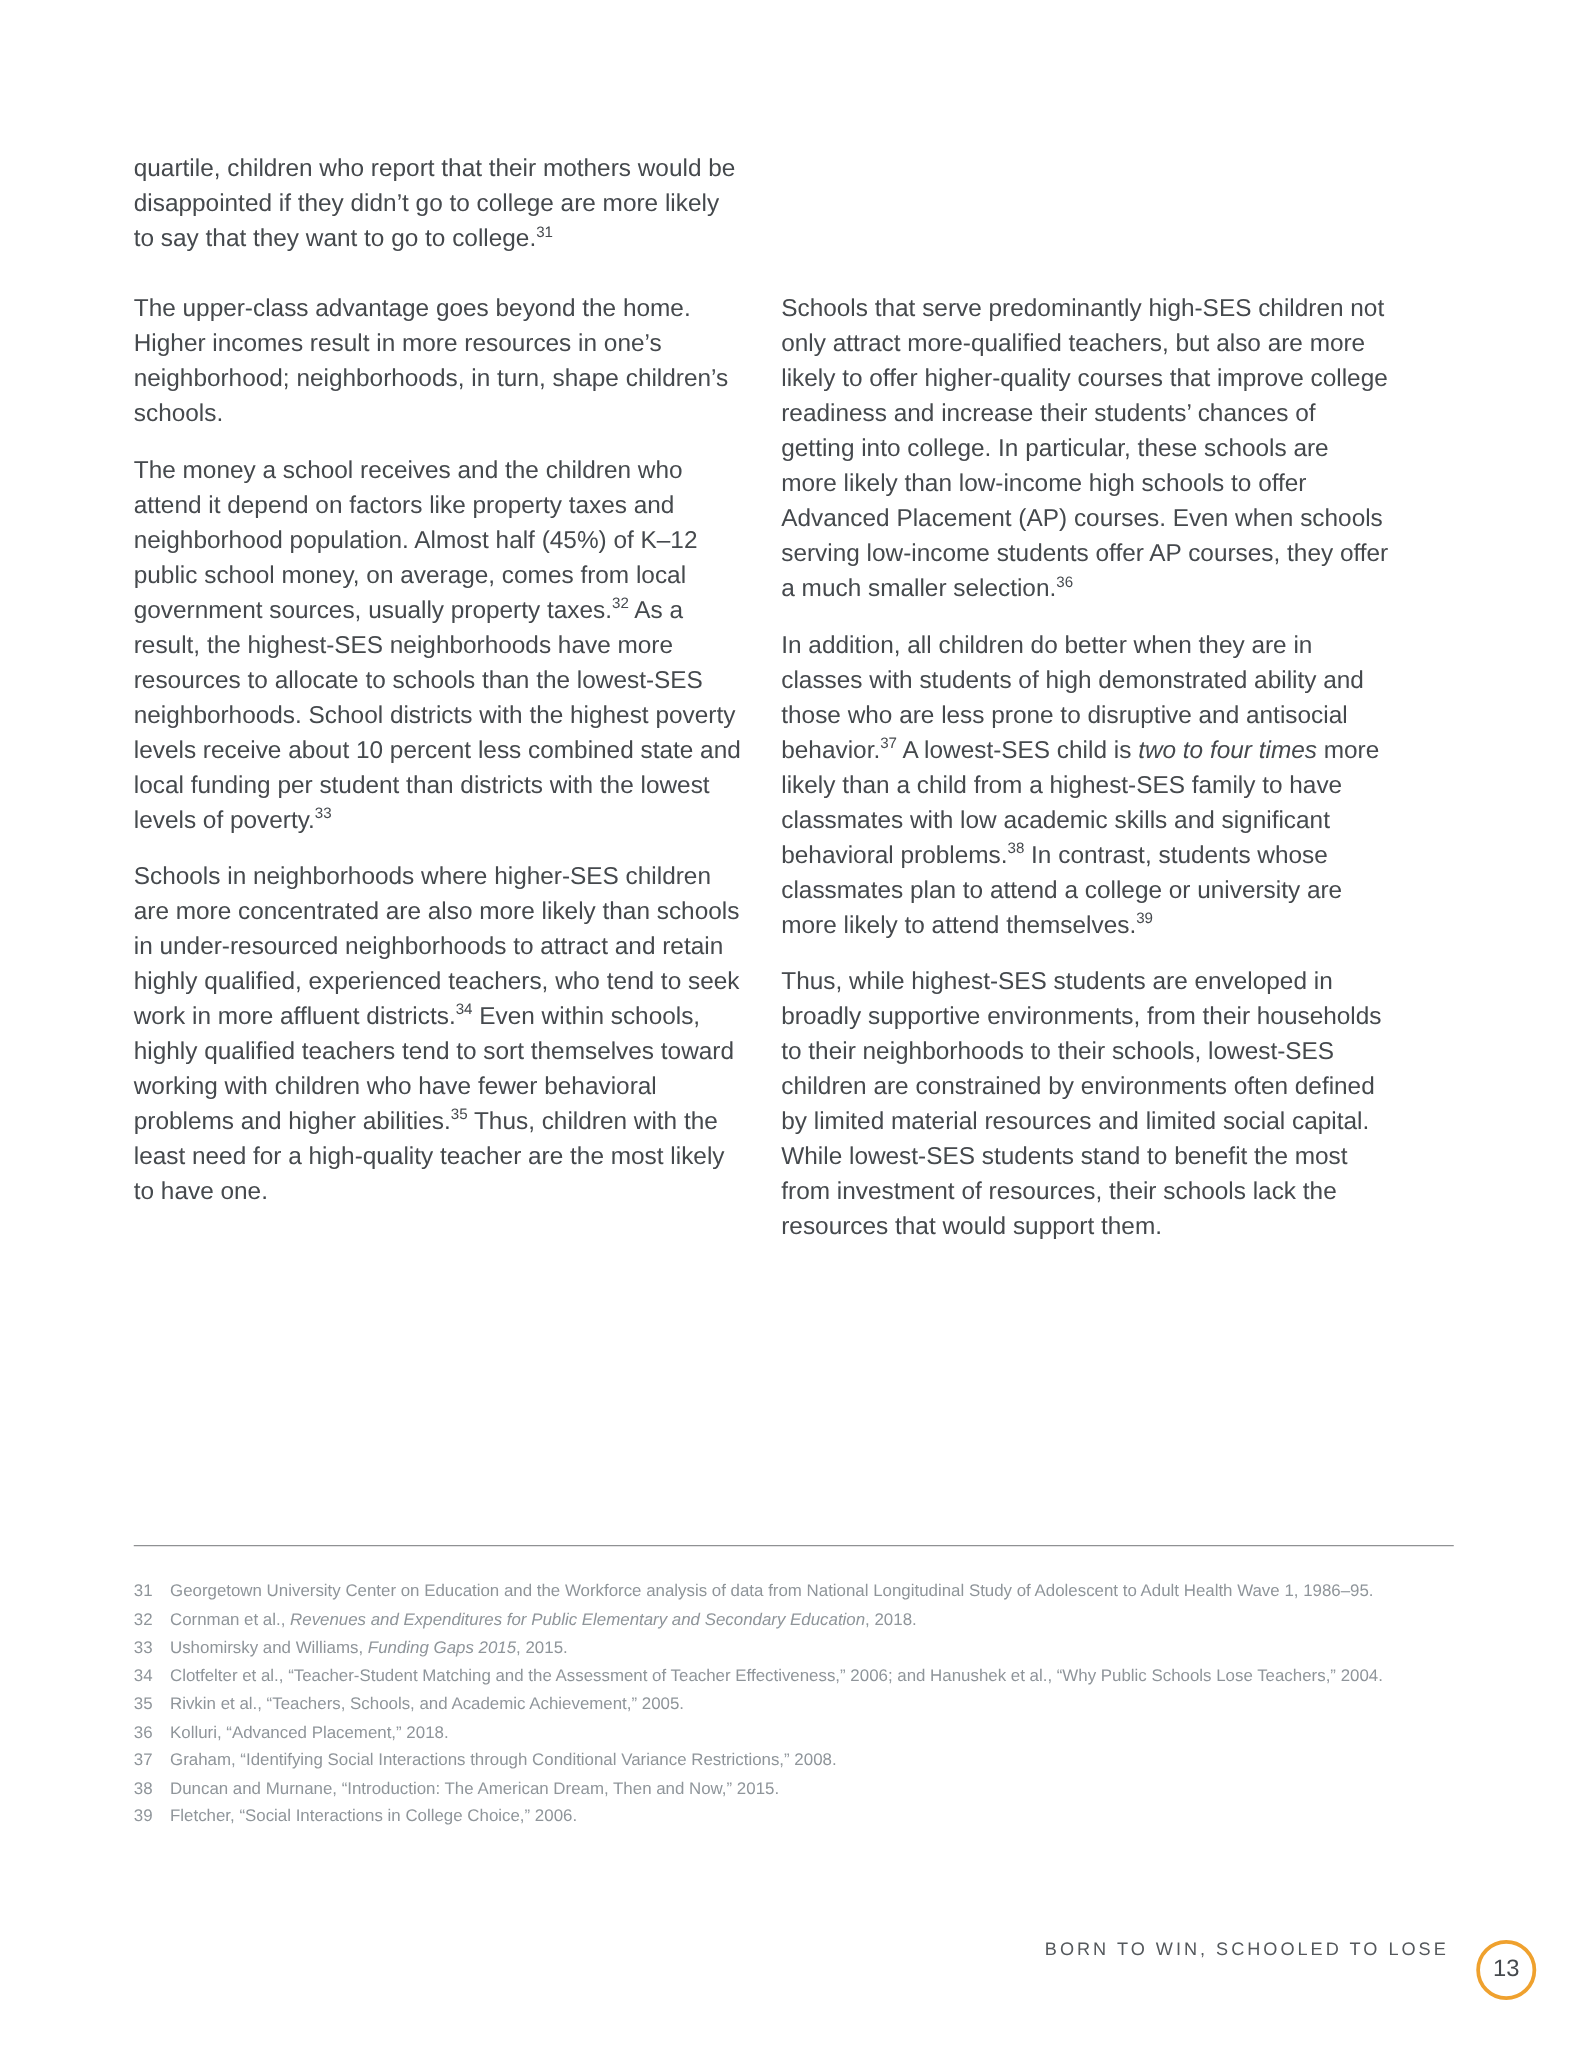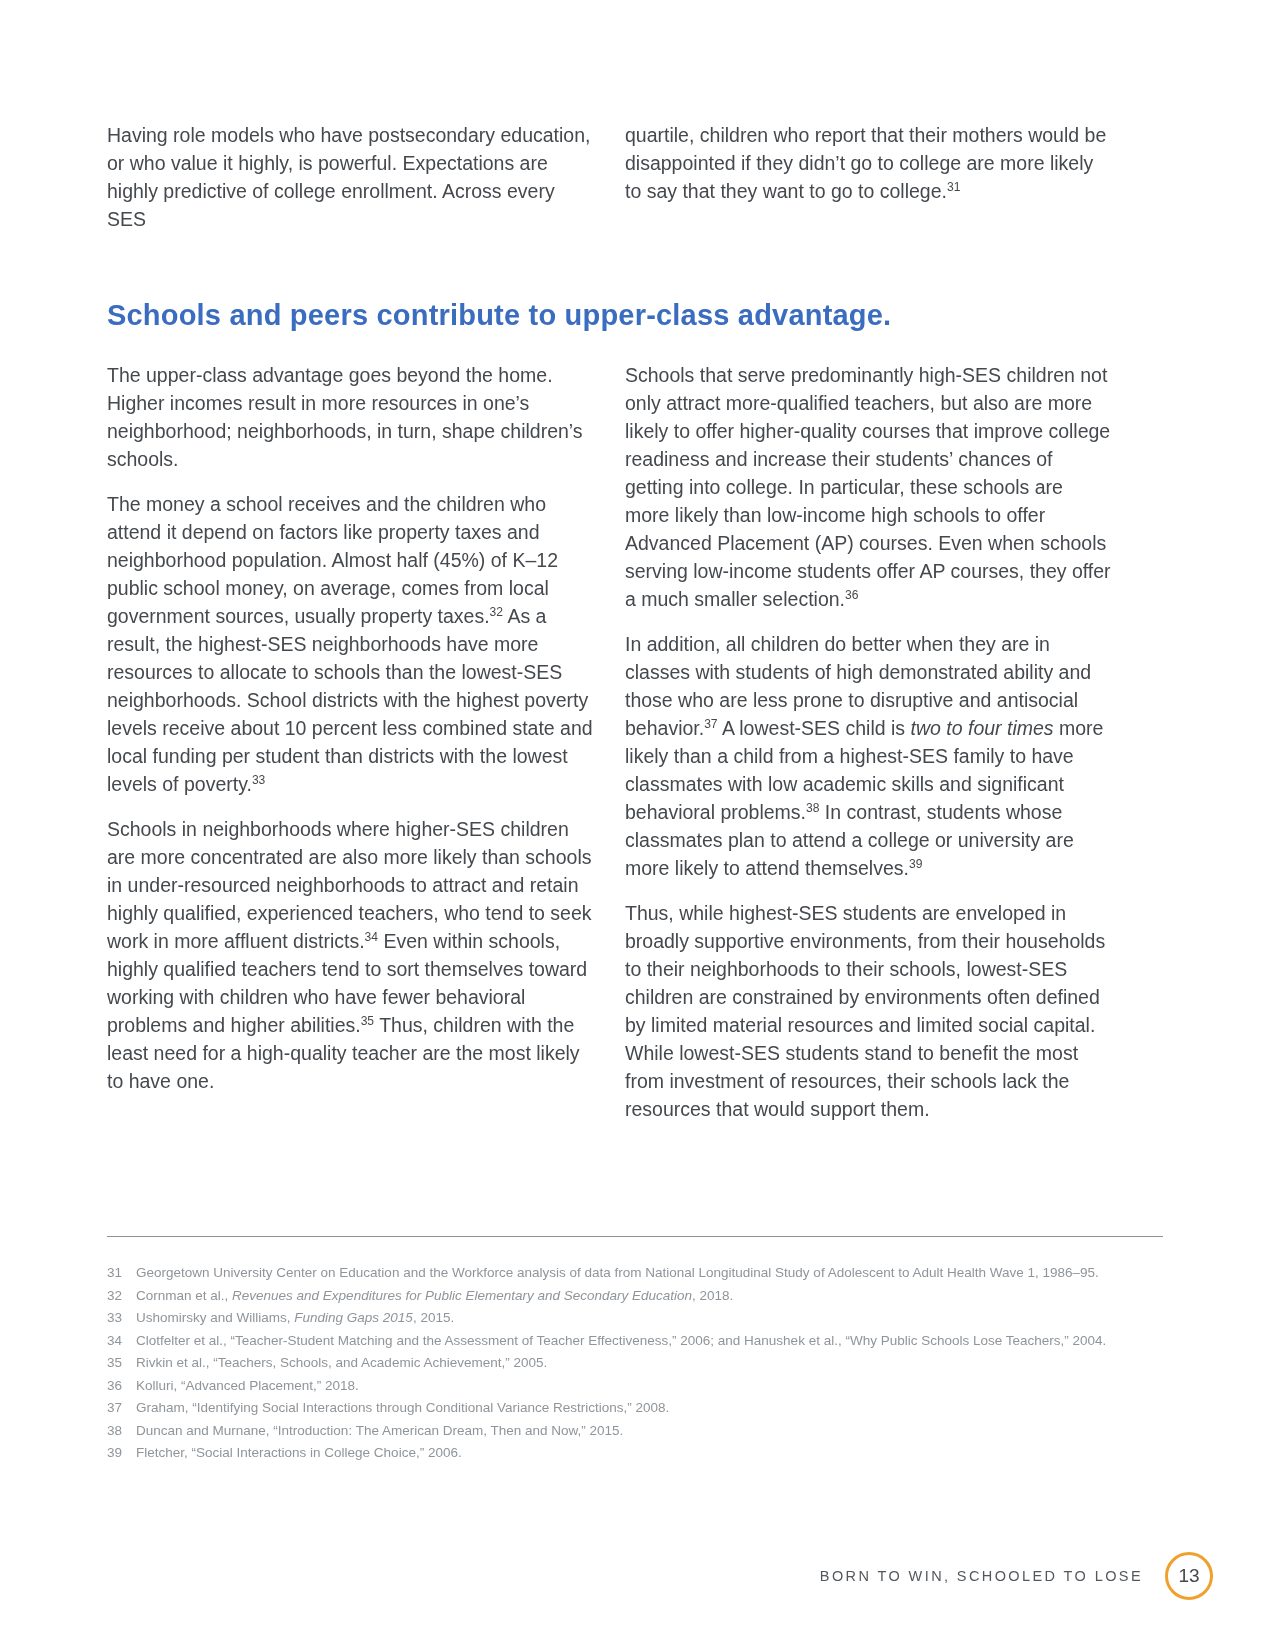--- a/index.html
+++ b/index.html
@@ -69,24 +69,23 @@
     font-size: 13.5px;
     line-height: 19px;
     color: #8f959a;
     margin-bottom: 3.5px;
   }
   .fn-num { flex: 0 0 29px; }
   .fn-text { flex: 1; }
   .footer {
     position: absolute;
     top: 1552px;
-    right: 62px;
+    right: 46px;
     height: 48px;
     display: flex;
-    align-items: center;
   }
   .footer-title {
     font-size: 14.5px;
     letter-spacing: 2.4px;
     color: #54585c;
     margin-right: 22px;
   }
   .page-badge {
     width: 48px;
     height: 48px;
@@ -100,25 +99,23 @@
     color: #45494d;
     background: #ffffff;
   }
 </style>
 </head>
 <body>
 
 <div class="content">
 
   <div class="intro two-col">
-    <p class="body-text">Having role models who have postsecondary education, or who value it highly, is powerful. Expectations are highly predictive of college enrollment. Across every SES</p>
     <p class="body-text">quartile, children who report that their mothers would be disappointed if they didn’t go to college are more likely to say that they want to go to college.<span class="sup">31</span></p>
   </div>
 
-  <h1 class="heading">Schools and peers contribute to upper-class advantage.</h1>
 
   <div class="main two-col">
     <div class="col" id="col-left">
         <p class="body-text">The upper-class advantage goes beyond the home. Higher incomes result in more resources in one’s neighborhood; neighborhoods, in turn, shape children’s schools.</p>
         <p class="body-text">The money a school receives and the children who attend it depend on factors like property taxes and neighborhood population. Almost half (45%) of K–12 public school money, on average, comes from local government sources, usually property taxes.<span class="sup">32</span> As a result, the highest-SES neighborhoods have more resources to allocate to schools than the lowest-SES neighborhoods. School districts with the highest poverty levels receive about 10 percent less combined state and local funding per student than districts with the lowest levels of poverty.<span class="sup">33</span></p>
         <p class="body-text">Schools in neighborhoods where higher-SES children are more concentrated are also more likely than schools in under-resourced neighborhoods to attract and retain highly qualified, experienced teachers, who tend to seek work in more affluent districts.<span class="sup">34</span> Even within schools, highly qualified teachers tend to sort themselves toward working with children who have fewer behavioral problems and higher abilities.<span class="sup">35</span> Thus, children with the least need for a high-quality teacher are the most likely to have one.</p>
       </div>
     <div class="col" id="col-right">
         <p class="body-text">Schools that serve predominantly high-SES children not only attract more-qualified teachers, but also are more likely to offer higher-quality courses that improve college readiness and increase their students’ chances of getting into college. In particular, these schools are more likely than low-income high schools to offer Advanced Placement (AP) courses. Even when schools serving low-income students offer AP courses, they offer a much smaller selection.<span class="sup">36</span></p>
         <p class="body-text">In addition, all children do better when they are in classes with students of high demonstrated ability and those who are less prone to disruptive and antisocial behavior.<span class="sup">37</span> A lowest-SES child is <span class="it">two to four times</span> more likely than a child from a highest-SES family to have classmates with low academic skills and significant behavioral problems.<span class="sup">38</span> In contrast, students whose classmates plan to attend a college or university are more likely to attend themselves.<span class="sup">39</span></p>

